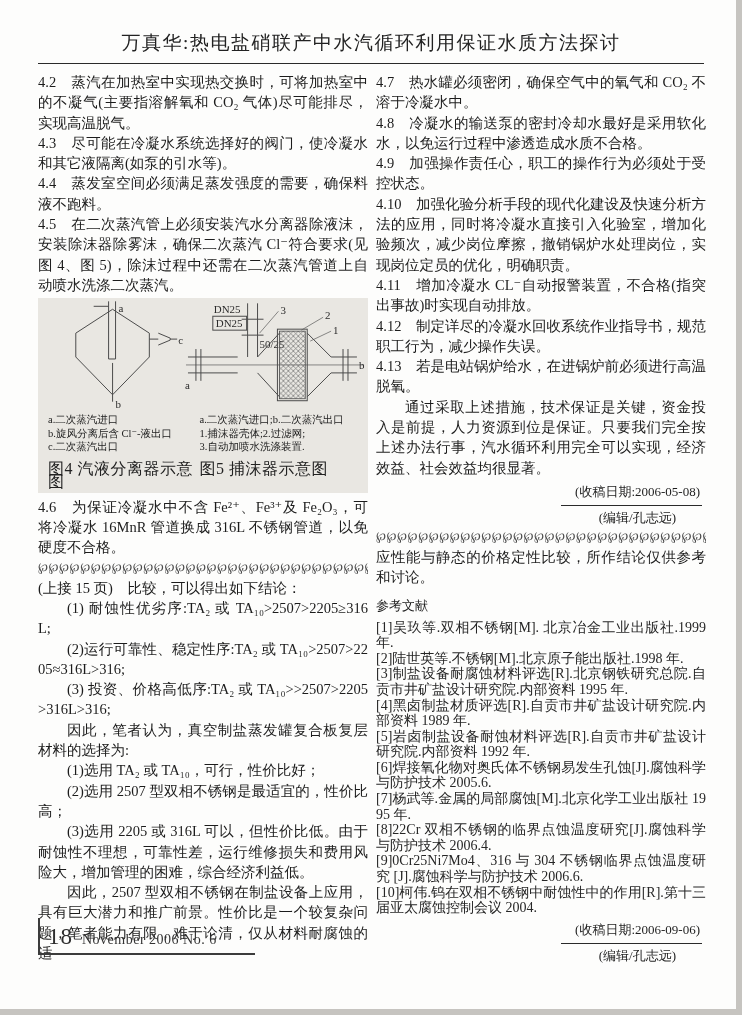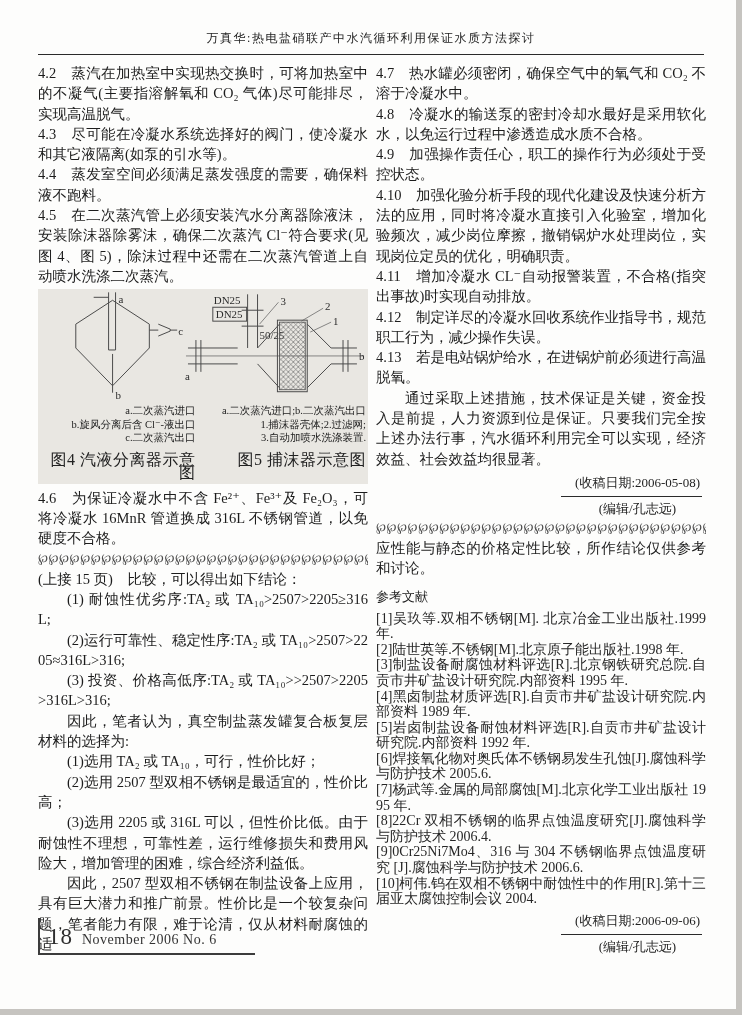--- a/index.html
+++ b/index.html
@@ -8,21 +8,21 @@
     background:#ffffff;
     font-family:"Liberation Serif","DejaVu Serif",serif;
     color:#1e1e1e;
     -webkit-font-smoothing:antialiased;
   }
   .page{position:relative;width:742px;height:1015px;background:#fdfdfc;overflow:hidden;}
   .edge-r{position:absolute;right:0;top:0;width:6px;height:100%;background:#c6c4c0;}
   .edge-b{position:absolute;left:0;bottom:0;width:100%;height:6px;background:#c6c4c0;}
 
   .header-title{
-    text-align:center;font-size:12px;letter-spacing:1.5px;
+    text-align:center;font-size:19px;letter-spacing:1.5px;
     padding-top:30px;color:#222;
   }
   .header-rule{border-top:1.5px solid #2a2a2a;margin:7px 38px 0 38px;}
 
   .columns{display:flex;gap:8px;padding:8px 32px 0 38px;}
   .col{width:330px;}
 
   p{margin:0;}
   .body-p{
     font-size:14.5px;line-height:20.3px;text-align:justify;
@@ -35,21 +35,21 @@
     background:#e9e7e2;
     margin:3px 0 4px 0;
     padding:3px 2px 4px 4px;
   }
   .diagrams{display:flex;justify-content:space-between;align-items:flex-start;}
   .diagrams svg{display:block;}
   svg .ln{stroke:#4b4b4b;stroke-width:1;fill:none;}
   svg .thin{stroke:#5a5a5a;stroke-width:0.7;fill:none;}
   svg text{font-family:"Liberation Serif","DejaVu Serif",serif;font-size:11px;fill:#2b2b2b;}
   .cap-row{display:flex;margin-top:2px;}
-  .cap-col{font-size:10.5px;line-height:13.5px;color:#222;text-align:right;}
+  .cap-col{font-size:10.5px;line-height:13.5px;color:#222;}
   .cap-col.c1{width:47%;padding-left:6px;}
   .cap-col.c2{width:53%;padding-left:4px;}
   .fig-caption{font-weight:normal;font-size:16px;margin-top:8px;letter-spacing:0.5px;}
 
   .squiggle{
     font-size:12px;line-height:13px;letter-spacing:0.5px;color:#4a4a4a;
     white-space:nowrap;overflow:hidden;margin:3px 0 4px 0;
   }
 
   .received{text-align:right;font-size:13px;margin:5px 4px 2px 0;}

